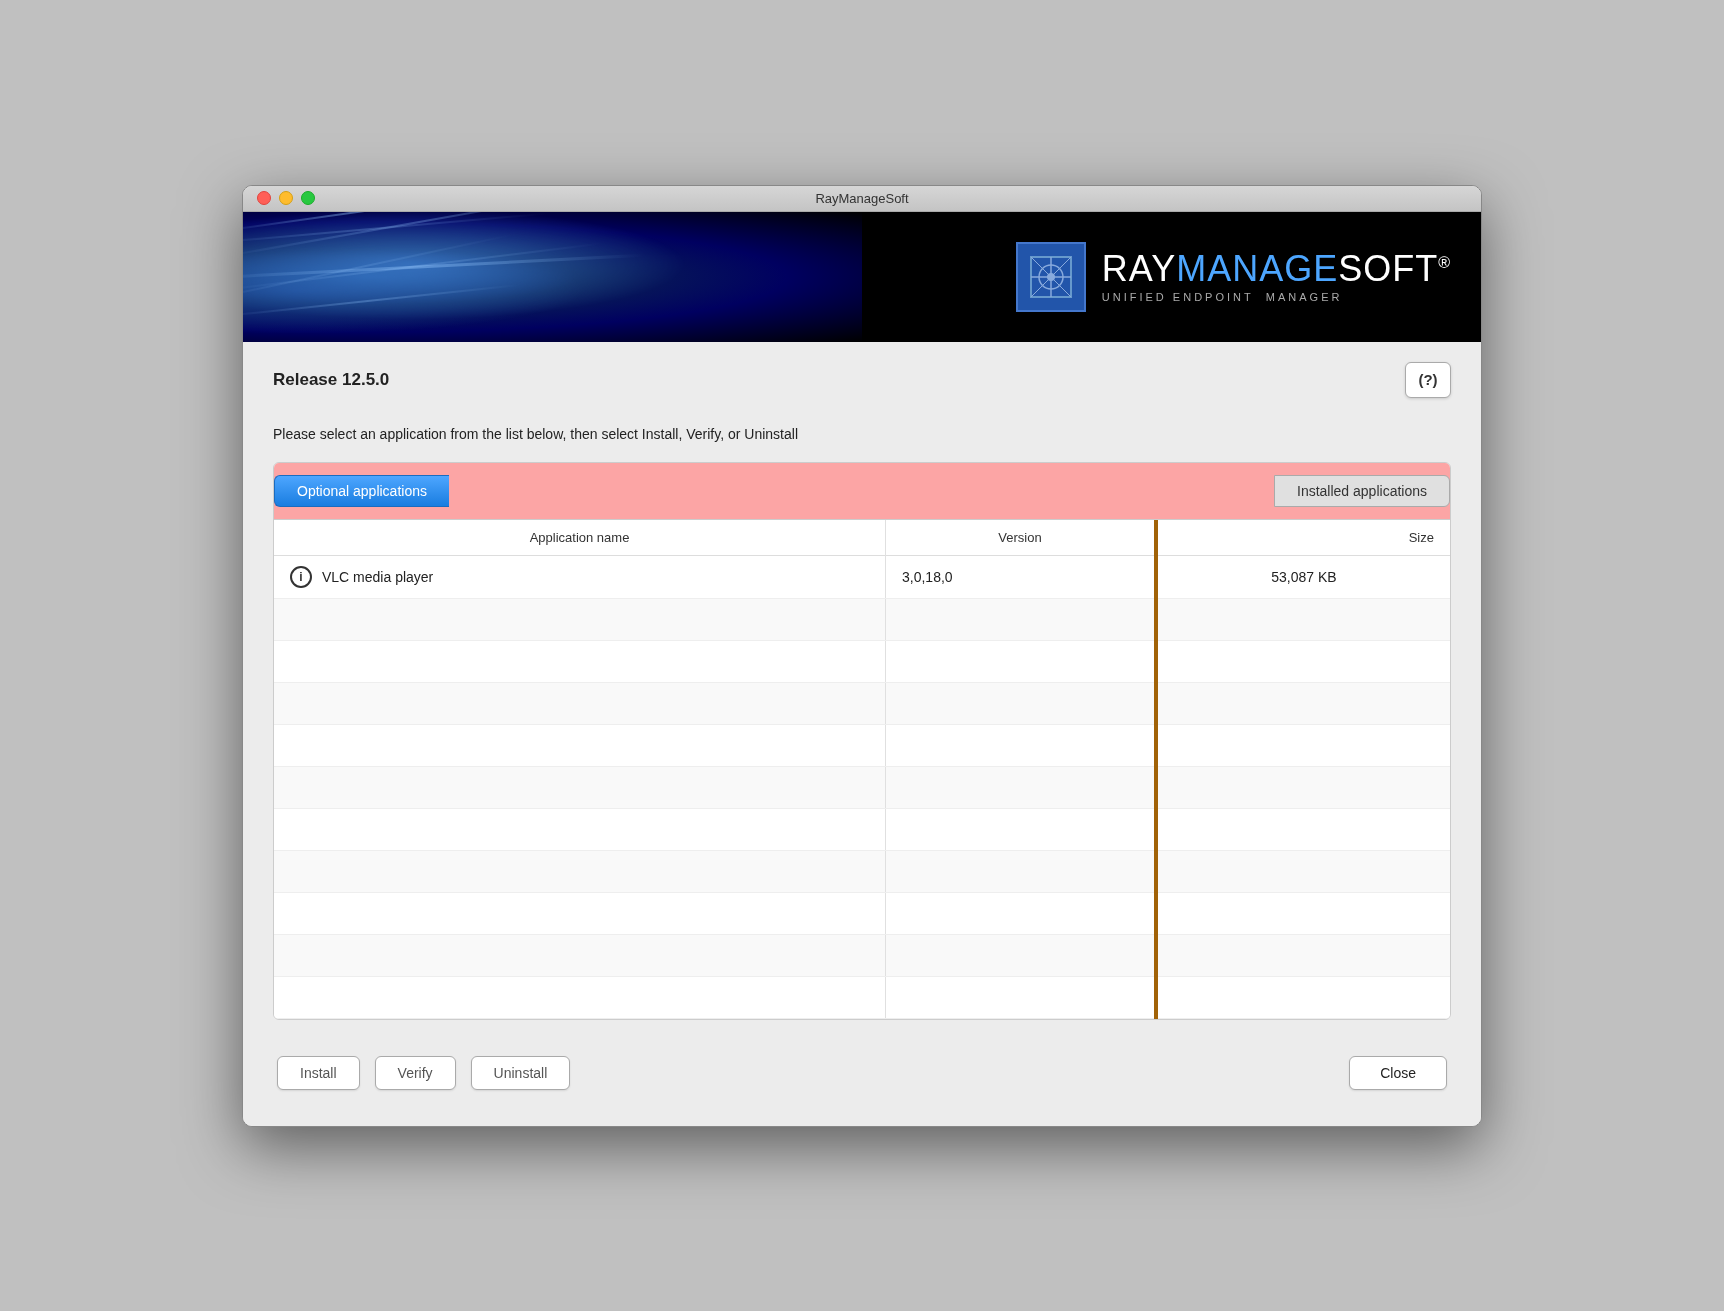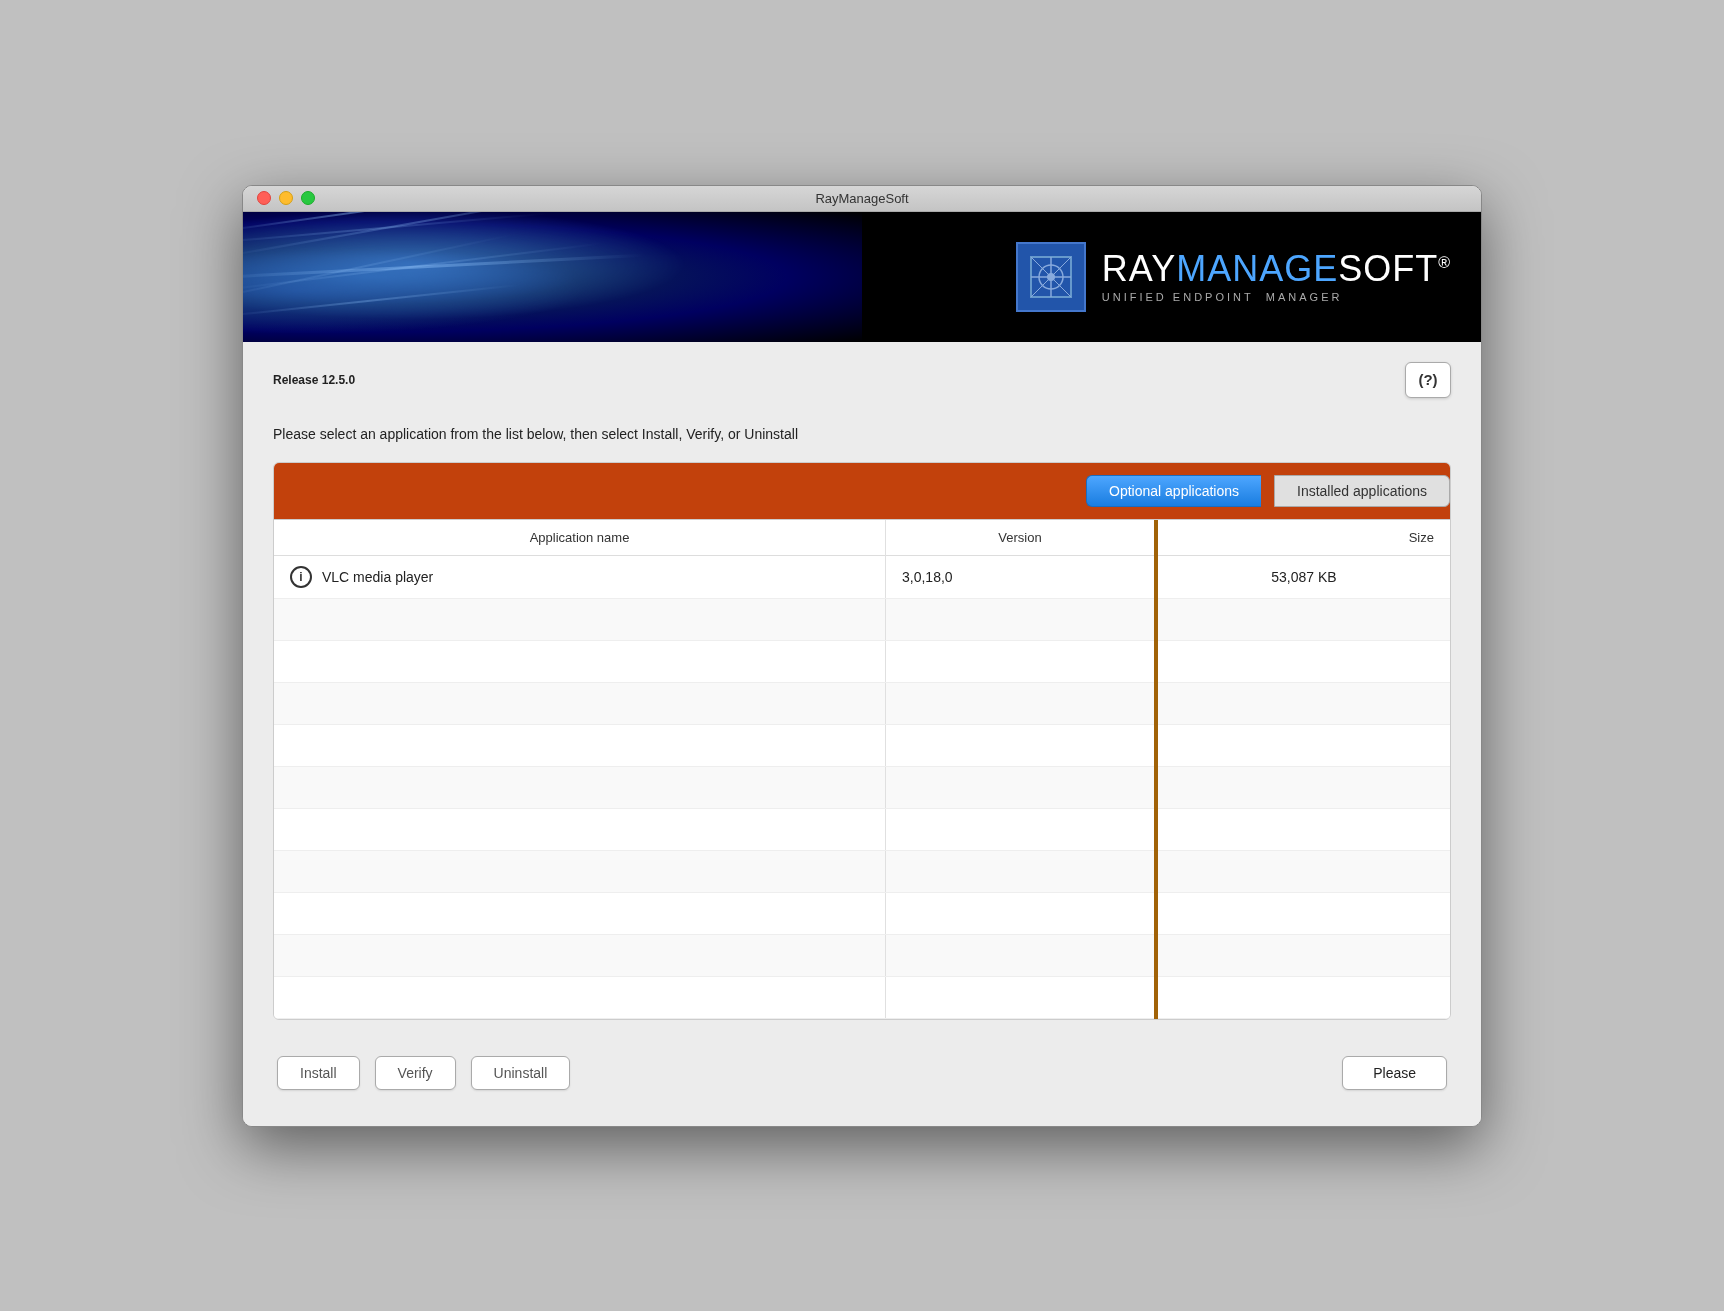--- a/index.html
+++ b/index.html
@@ -158,21 +158,21 @@
     }
 
     .release-row {
       display: flex;
       align-items: center;
       justify-content: space-between;
       margin-bottom: 16px;
     }
 
     .release-text {
-      font-size: 12px;
+      font-size: 17px;
       font-weight: 600;
       color: #222;
     }
 
     .help-button {
       width: 46px;
       height: 36px;
       background: white;
       border: 1px solid #aaa;
       border-radius: 6px;
@@ -198,23 +198,23 @@
       background: white;
       border: 1px solid #ccc;
       border-radius: 6px;
       overflow: hidden;
       margin-bottom: 24px;
     }
 
     
     .tabs-row {
       display: flex;
-      justify-content: flex-end;
+      justify-content: space-between;
       padding: 12px 0;
-      background: #c2410c;
+      background: #fca5a5;
       border-bottom: 1px solid #ccc;
       gap: 13px;
     }
 
     .tab-btn {
       padding: 7px 22px;
       font-size: 14px;
       font-weight: 500;
       cursor: pointer;
       border: 1px solid #aaa;
@@ -478,17 +478,17 @@
         </tbody>
       </table>
     </div>
 
     <div class="bottom-bar">
       <div class="bottom-left">
         <button class="bottom-btn">Install</button>
         <button class="bottom-btn">Verify</button>
         <button class="bottom-btn">Uninstall</button>
       </div>
-      <button class="close-btn">Please</button>
+      <button class="close-btn">Close</button>
     </div>
 
   </div>
 </div>
 
 </body></html>

